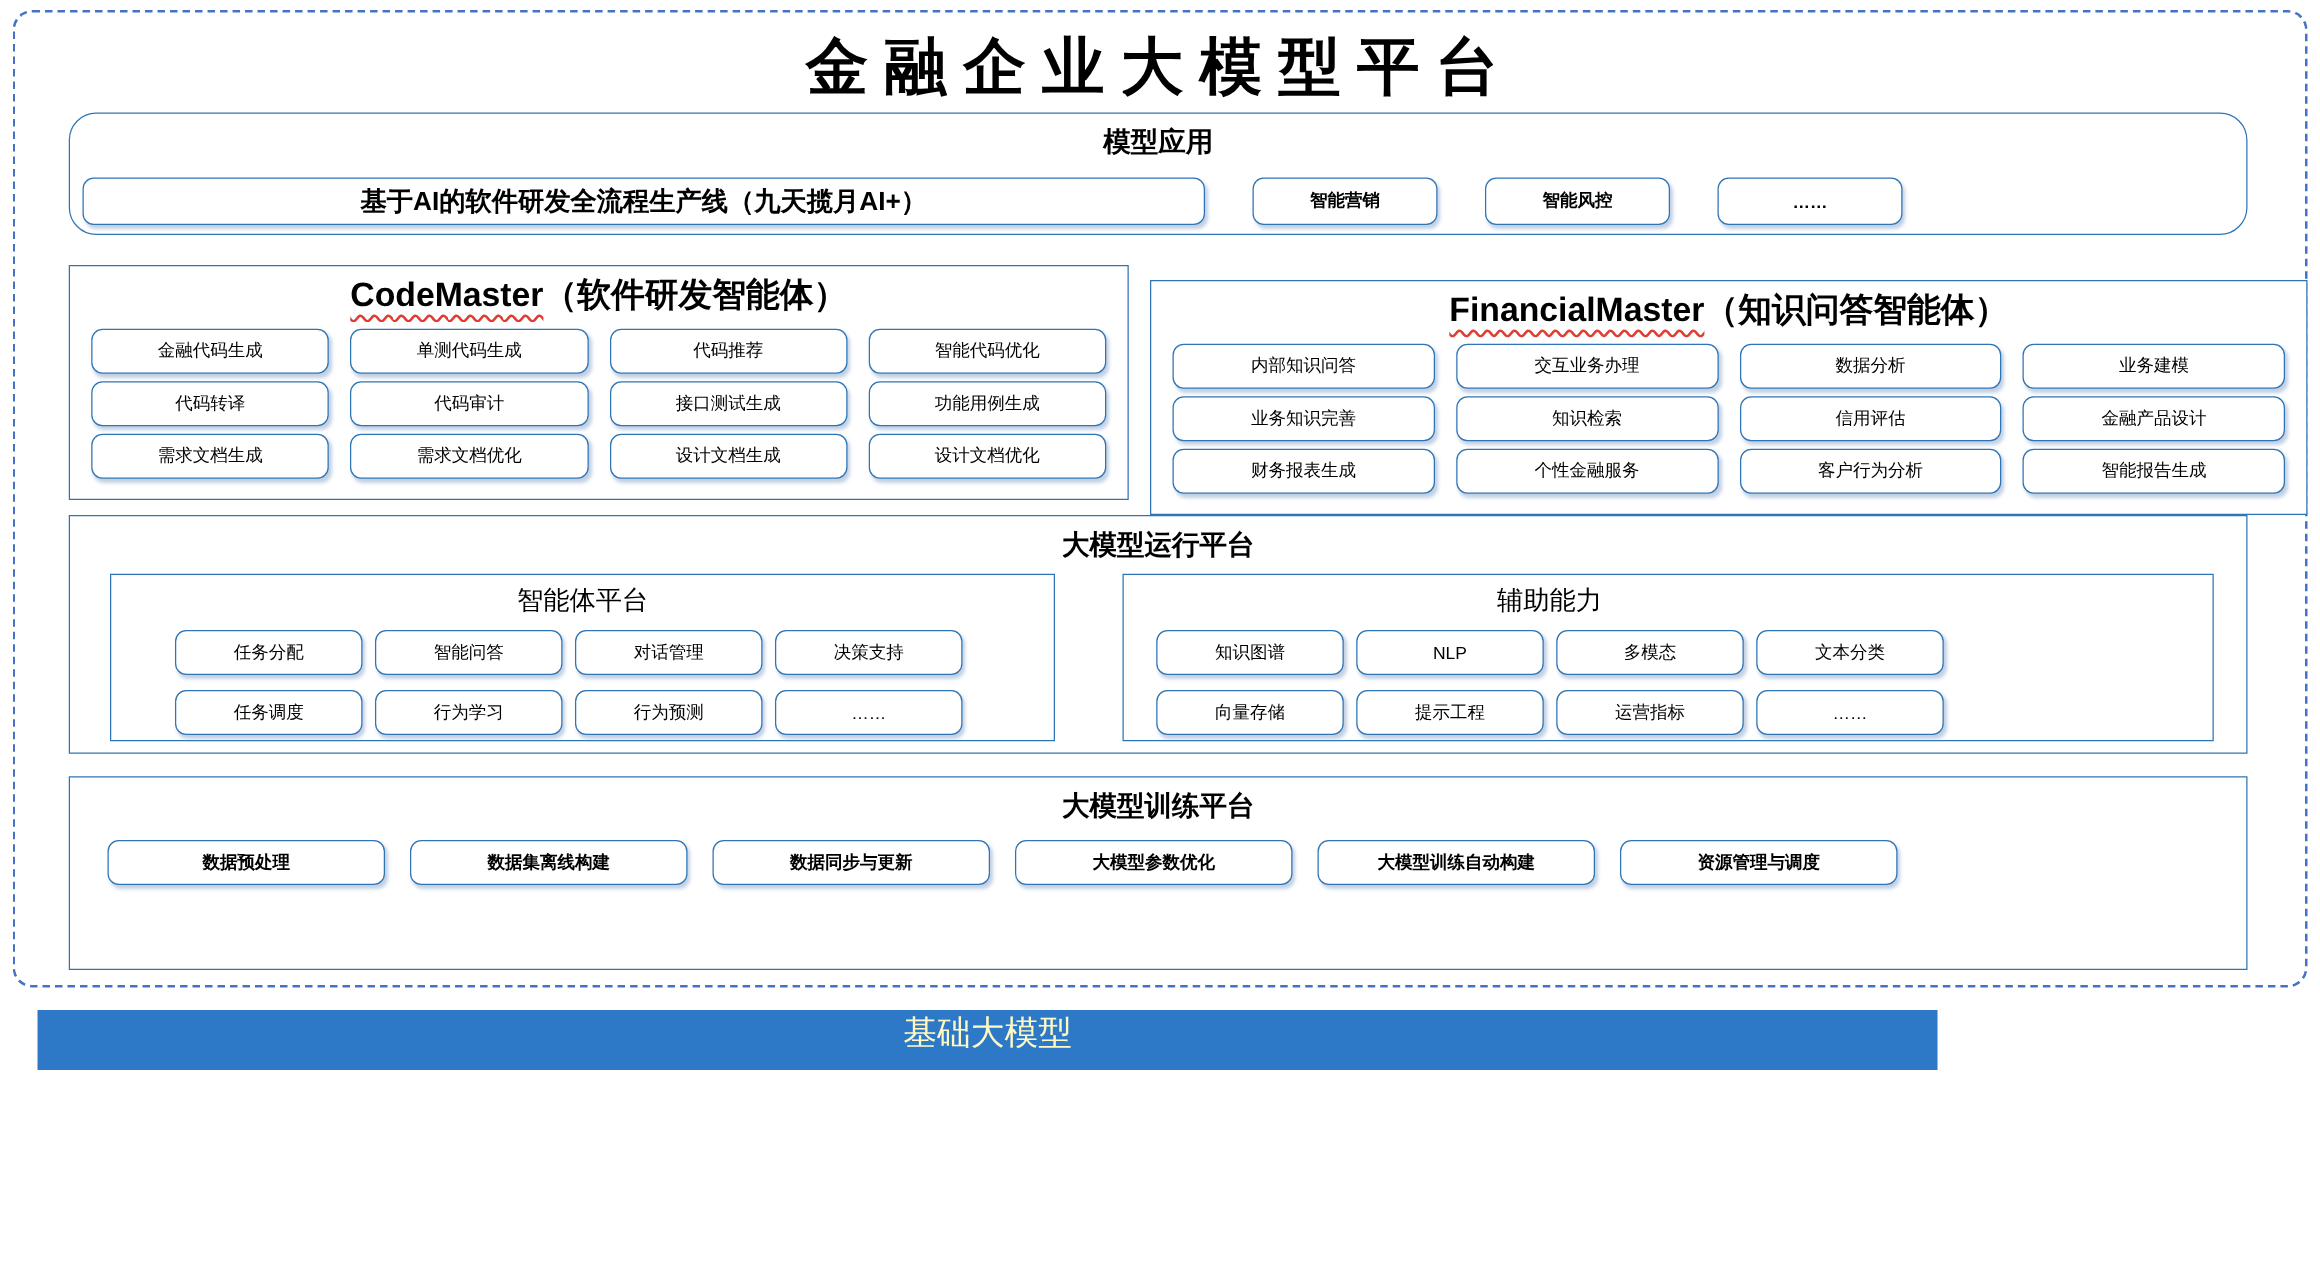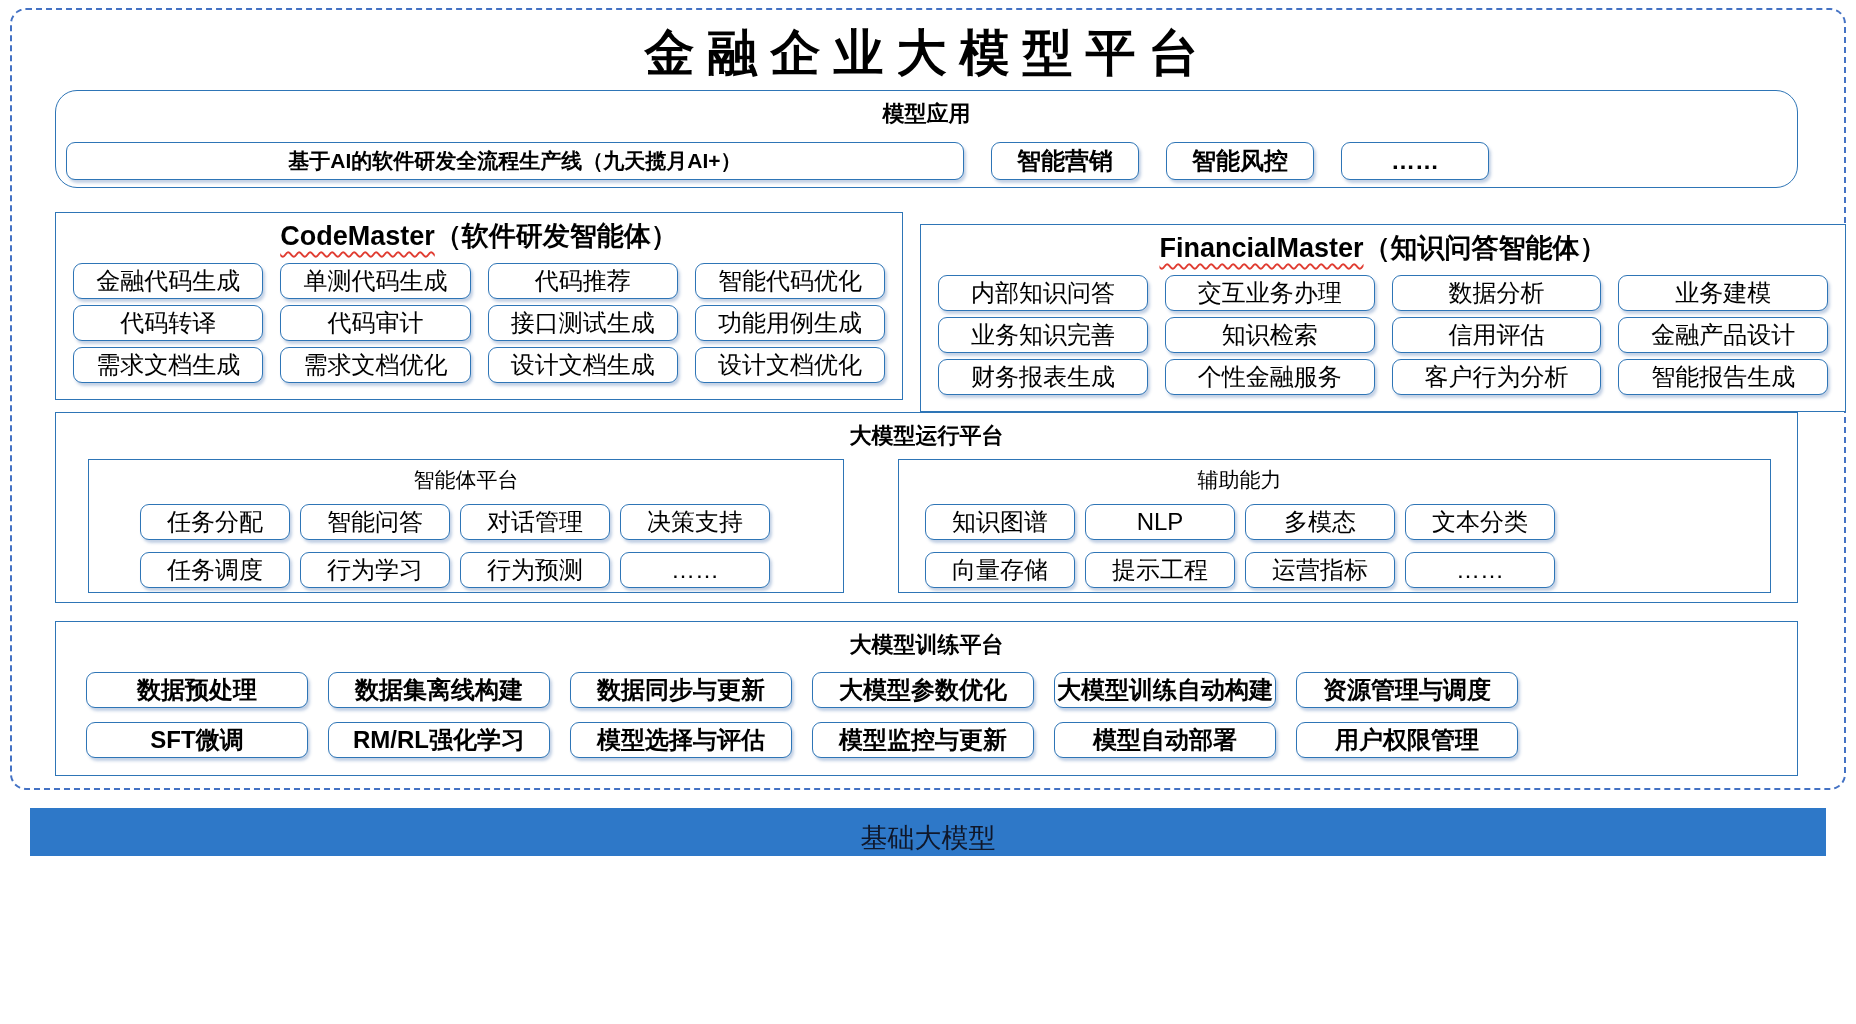--- a/index.html
+++ b/index.html
@@ -25,26 +25,26 @@
   }
 
   .section { position: absolute; border: 1.5px solid #2E75B6; background: #fff; }
 
   .sec-header { text-align: center; font-weight: 700; font-size: 22px; padding-top: 8px; }
 
   .box {
     border: 1.5px solid #2E75B6; border-radius: 9px; background: #fff;
     box-shadow: 2px 3px 3px rgba(120,150,195,0.45);
     display: flex; align-items: center; justify-content: center;
-    font-size: 24px; height: 38px; white-space: nowrap;
+    font-size: 14px; height: 38px; white-space: nowrap;
   }
 
   
   .sec-app { left: 55px; top: 90px; width: 1743px; height: 98px; border-radius: 22px; }
-  .app-row { display: flex; gap: 27px; margin: 13px 10px 0 10px; }
+  .app-row { display: flex; gap: 38px; margin: 13px 10px 0 10px; }
   .app-main { width: 898px; font-weight: 700; font-size: 21px; }
   .app-item { width: 148px; font-weight: 700; }
 
   
   .sec-code { left: 55px; top: 212px; width: 848px; height: 188px; }
   .sec-fin  { left: 920px; top: 212px; width: 926px; height: 188px; margin-top: 12px; }
   .agent-header { text-align: center; font-weight: 700; font-size: 27px; padding-top: 5px; }
   .wavy {
     text-decoration: underline wavy #E03C31;
     text-decoration-thickness: 2px; text-underline-offset: 6px;
@@ -69,23 +69,23 @@
   .run-row.second { margin-top: 12px; }
 
   
   .sec-train { left: 55px; top: 621px; width: 1743px; height: 155px; }
   .train-row { display: flex; gap: 20px; padding-left: 30px; margin-top: 12px; }
   .train-row.second { margin-top: 14px; }
   .train-row .box { width: 222px; height: 36px; font-weight: 700; }
 
   
   .footer-bar {
-    position: absolute; left: 30px; top: 808px; width: 1796px; height: 48px;
-    background: #2E78C8; color: #0f172a;
-    display: flex; align-items: flex-end; justify-content: center;
+    position: absolute; left: 30px; top: 808px; width: 1520px; height: 48px;
+    background: #2E78C8; color: #fef9c3;
+    display: flex; align-items: flex-start; justify-content: center;
     font-size: 27px;
   }
 </style>
 </head>
 <body>
 
 <div class="page">
 
   <div class="outer"></div>
 
@@ -180,27 +180,19 @@
   <div class="section sec-train">
     <div class="sec-header">大模型训练平台</div>
     <div class="train-row">
       <div class="box">数据预处理</div>
       <div class="box">数据集离线构建</div>
       <div class="box">数据同步与更新</div>
       <div class="box">大模型参数优化</div>
       <div class="box">大模型训练自动构建</div>
       <div class="box">资源管理与调度</div>
     </div>
-    <div class="train-row second">
-      <div class="box">SFT微调</div>
-      <div class="box">RM/RL强化学习</div>
-      <div class="box">模型选择与评估</div>
-      <div class="box">模型监控与更新</div>
-      <div class="box">模型自动部署</div>
-      <div class="box">用户权限管理</div>
-    </div>
   </div>
 
   <div class="footer-bar">
     <span>基础大模型</span>
   </div>
 
 </div>
 
 </body></html>

